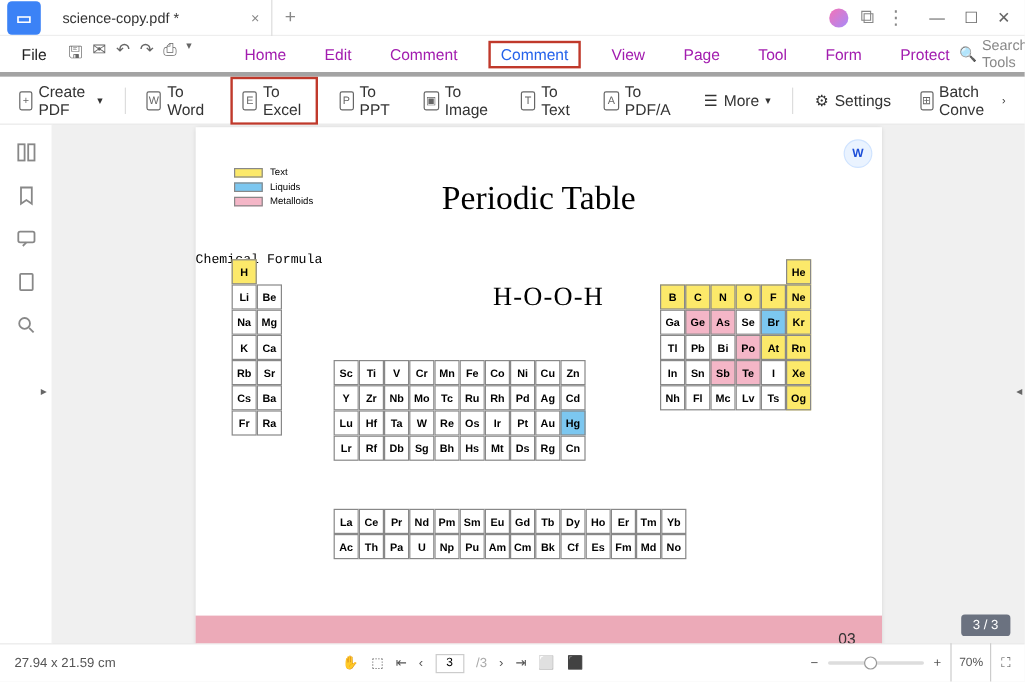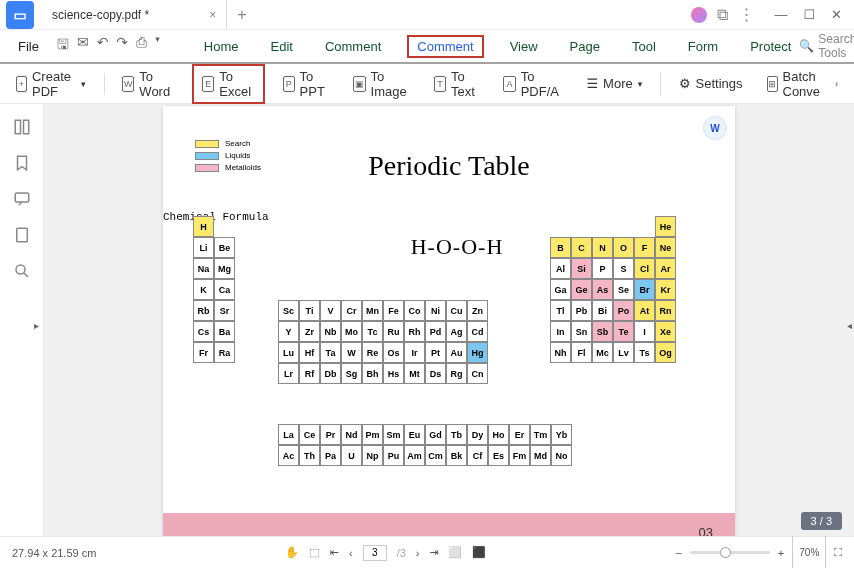--- a/index.html
+++ b/index.html
@@ -8,26 +8,26 @@
 .title-bar { height: 30px; background: #fff; display: flex; align-items: center; border-bottom: 1px solid #eee; }
 .app-icon { width: 28px; height: 28px; background: #3b82f6; margin: 0 8px 0 6px; border-radius: 4px; display:flex; align-items:center; justify-content:center; color:#fff; font-size:14px; font-weight:bold;}
 .tab { display: flex; align-items: center; padding: 16px 10px; font-size: 12px; color: #333; border-right: 1px solid #ddd; height: 32px; }
 .tab-close { margin-left: 60px; color: #888; cursor:pointer; }
 .new-tab { padding: 0 10px; color: #888; cursor:pointer; }
 .title-spacer { flex: 1; }
 .win-ctrl { display: flex; gap: 16px; padding: 0 12px; color: #666; font-size: 13px; }
 .cloud-ctrl { display:flex; gap:10px; padding: 0 8px; align-items:center; }
 .circle-badge { width:16px; height:16px; border-radius:50%; background: linear-gradient(135deg,#f472b6,#a78bfa); }
 
-.menu-bar { height: 34px; background: #fff; display: flex; align-items: center; padding: 0 10px; gap: 2px; border-bottom: 2px solid #a3a3a3; }
+.menu-bar { height: 34px; background: #fff; display: flex; align-items: center; padding: 0 10px; gap: 2px; border-bottom: 4px solid #a3a3a3; }
 .file-menu { font-size: 13px; color: #222; padding: 4px 8px; }
 .menu-icons { display: flex; gap: 8px; padding: 0 8px; color: #666; }
 .menu-icons span { font-size: 14px; }
 .menu-tabs { display: flex; gap: 20px; margin-left: 28px; font-size: 13px; }
-.menu-tab { padding: 4px 6px; color: #14532d; cursor:pointer; }
+.menu-tab { padding: 4px 6px; color: #a21caf; cursor:pointer; }
 .menu-tab.active { color: #2563eb; border: 2px solid #c0392b; padding: 2px 8px; }
 .menu-right { margin-left: auto; display: flex; align-items:center; gap: 10px; color: #888; font-size:12px; }
 .search-box { display:flex; align-items:center; gap:4px; }
 
 .tool-bar { height: 40px; background: #fff; display: flex; align-items: center; padding: 0 10px; gap: 12px; border-bottom: 1px solid #e5e5e5; }
 .tool-btn { display: flex; align-items: center; gap: 5px; font-size: 13px; color: #333; padding: 4px 6px; cursor:pointer; }
 .tool-btn.highlight { border: 2px solid #c0392b; padding: 3px 8px; }
 .tool-icon { width:16px; height:16px; border:1px solid #666; border-radius:2px; display:flex; align-items:center; justify-content:center; font-size:9px; color:#666;}
 
 .main-area { flex: 1; display: flex; position: relative; min-height: 0; }
@@ -193,21 +193,21 @@
       </svg>
   </div>
   <span class="rail-arrow">▸</span>
 
   <div class="doc-viewport">
     <div class="page">
       <div class="float-badge">W</div>
       <div class="legend">
         <div>
             <span class="sw sw-y"></span>
-            <span>Search</span>
+            <span>Text</span>
           </div>
         <div>
             <span class="sw sw-b"></span>
             <span>Liquids</span>
           </div>
         <div>
             <span class="sw sw-p"></span>
             <span>Metalloids</span>
           </div>
       </div>
@@ -226,21 +226,20 @@
         </div>
       <div class="pt-grid block2" id="block2">
           <div class="row"><span class="cell ">Sc</span><span class="cell ">Ti</span><span class="cell ">V</span><span class="cell ">Cr</span><span class="cell ">Mn</span><span class="cell ">Fe</span><span class="cell ">Co</span><span class="cell ">Ni</span><span class="cell ">Cu</span><span class="cell ">Zn</span></div>
           <div class="row"><span class="cell ">Y</span><span class="cell ">Zr</span><span class="cell ">Nb</span><span class="cell ">Mo</span><span class="cell ">Tc</span><span class="cell ">Ru</span><span class="cell ">Rh</span><span class="cell ">Pd</span><span class="cell ">Ag</span><span class="cell ">Cd</span></div>
           <div class="row"><span class="cell ">Lu</span><span class="cell ">Hf</span><span class="cell ">Ta</span><span class="cell ">W</span><span class="cell ">Re</span><span class="cell ">Os</span><span class="cell ">Ir</span><span class="cell ">Pt</span><span class="cell ">Au</span><span class="cell cb">Hg</span></div>
           <div class="row"><span class="cell ">Lr</span><span class="cell ">Rf</span><span class="cell ">Db</span><span class="cell ">Sg</span><span class="cell ">Bh</span><span class="cell ">Hs</span><span class="cell ">Mt</span><span class="cell ">Ds</span><span class="cell ">Rg</span><span class="cell ">Cn</span></div>
         </div>
       <div class="pt-grid block3" id="block3">
           <div class="row"><span class="cell " style="visibility: hidden;"></span><span class="cell " style="visibility: hidden;"></span><span class="cell " style="visibility: hidden;"></span><span class="cell " style="visibility: hidden;"></span><span class="cell " style="visibility: hidden;"></span><span class="cell cy">He</span></div>
           <div class="row"><span class="cell cy">B</span><span class="cell cy">C</span><span class="cell cy">N</span><span class="cell cy">O</span><span class="cell cy">F</span><span class="cell cy">Ne</span></div>
-          <div class="row"><span class="cell ">Al</span><span class="cell cp">Si</span><span class="cell ">P</span><span class="cell ">S</span><span class="cell cy">Cl</span><span class="cell cy">Ar</span></div>
           <div class="row"><span class="cell ">Ga</span><span class="cell cp">Ge</span><span class="cell cp">As</span><span class="cell ">Se</span><span class="cell cb">Br</span><span class="cell cy">Kr</span></div>
           <div class="row"><span class="cell ">Tl</span><span class="cell ">Pb</span><span class="cell ">Bi</span><span class="cell cp">Po</span><span class="cell cy">At</span><span class="cell cy">Rn</span></div>
           <div class="row"><span class="cell ">In</span><span class="cell ">Sn</span><span class="cell cp">Sb</span><span class="cell cp">Te</span><span class="cell ">I</span><span class="cell cy">Xe</span></div>
           <div class="row"><span class="cell ">Nh</span><span class="cell ">Fl</span><span class="cell ">Mc</span><span class="cell ">Lv</span><span class="cell ">Ts</span><span class="cell cy">Og</span></div>
         </div>
       <div class="pt-grid block-lan" id="blocklan">
           <div class="row"><span class="cell ">La</span><span class="cell ">Ce</span><span class="cell ">Pr</span><span class="cell ">Nd</span><span class="cell ">Pm</span><span class="cell ">Sm</span><span class="cell ">Eu</span><span class="cell ">Gd</span><span class="cell ">Tb</span><span class="cell ">Dy</span><span class="cell ">Ho</span><span class="cell ">Er</span><span class="cell ">Tm</span><span class="cell ">Yb</span></div>
           <div class="row"><span class="cell ">Ac</span><span class="cell ">Th</span><span class="cell ">Pa</span><span class="cell ">U</span><span class="cell ">Np</span><span class="cell ">Pu</span><span class="cell ">Am</span><span class="cell ">Cm</span><span class="cell ">Bk</span><span class="cell ">Cf</span><span class="cell ">Es</span><span class="cell ">Fm</span><span class="cell ">Md</span><span class="cell ">No</span></div>
         </div>
 

